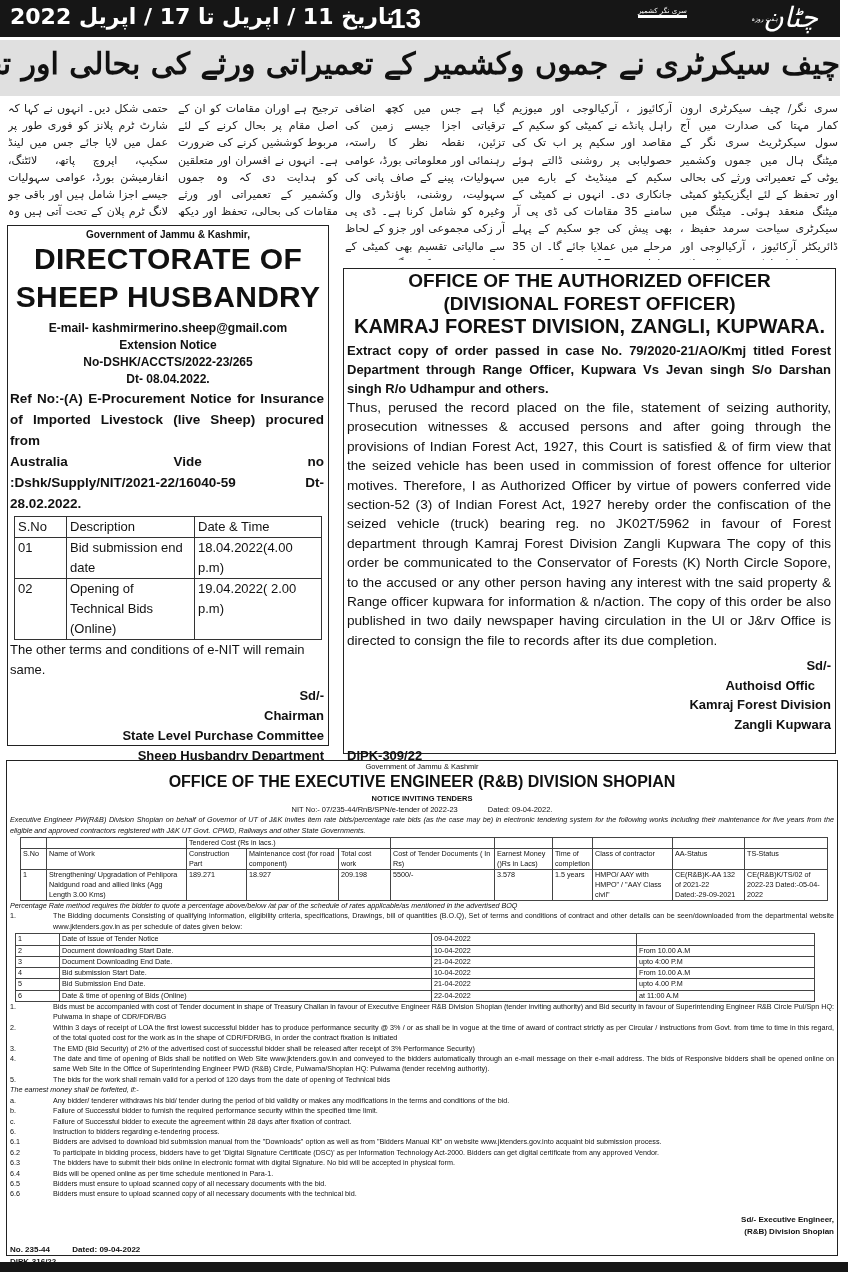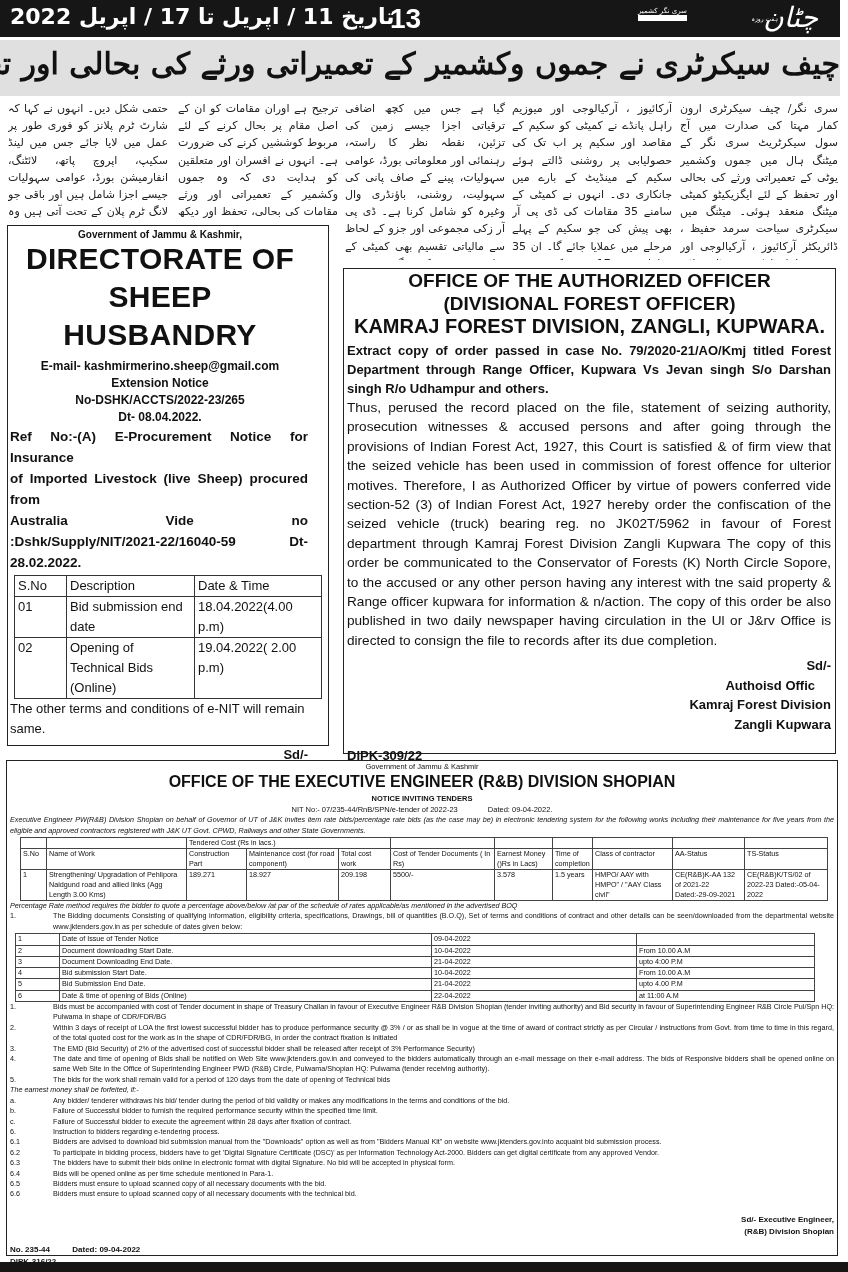--- a/index.html
+++ b/index.html
@@ -4,39 +4,39 @@
 <style>
   * { box-sizing: border-box; margin: 0; padding: 0; }
   body { width: 848px; height: 1272px; background: #ffffff; font-family: "Liberation Sans", sans-serif; color: #111; position: relative; overflow: hidden; }
 
   
   .masthead { position: absolute; left: 0; top: 0; width: 840px; height: 37px; background: #161616; color: #fff; }
   .masthead .date { position: absolute; left: 10px; top: 4px; font-size: 22px; font-weight: bold; direction: rtl; unicode-bidi: plaintext; font-family: "DejaVu Sans", sans-serif; white-space: nowrap; }
   .masthead .pageno { position: absolute; left: 390px; top: 3px; font-size: 28px; font-weight: bold; font-family: "Liberation Sans", sans-serif; }
   .masthead .logo { position: absolute; right: 22px; top: 5px; width: 180px; height: 28px; }
   .masthead .logo .logo-main { position: absolute; right: 0; top: -4px; font-size: 28px; font-family: "DejaVu Serif", serif; font-style: italic; }
-  .masthead .logo .logo-sub { position: absolute; left: 0; top: 2px; font-size: 7px; border-bottom: 6px solid #ffffff; font-family: "DejaVu Sans", sans-serif; }
+  .masthead .logo .logo-sub { position: absolute; left: 0; top: 2px; font-size: 7px; border-bottom: 3px solid #ffffff; font-family: "DejaVu Sans", sans-serif; }
   .masthead .logo .logo-tag { position: absolute; right: 40px; top: 10px; font-size: 6px; font-family: "DejaVu Sans", sans-serif; }
 
   
   .headline-band { position: absolute; left: 0; top: 40px; width: 840px; height: 56px; background: #e0e0e0; }
   .headline-band .headline { position: absolute; left: 0; right: 0; top: 6px; text-align: center; direction: rtl; font-size: 30px; font-weight: bold; font-family: "DejaVu Serif", serif; color: #111; white-space: nowrap; }
 
   
   .urdu-cols { position: absolute; left: 0; top: 100px; width: 840px; height: 125px; }
   .urdu-col { position: absolute; top: 0; direction: rtl; text-align: justify; font-size: 11px; line-height: 17.2px; font-family: "DejaVu Sans", sans-serif; color: #222; overflow: hidden; }
   .urdu-col.c1 { left: 680px; width: 158px; height: 160px; }
   .urdu-col.c2 { left: 512px; width: 160px; height: 160px; }
   .urdu-col.c3 { left: 345px; width: 160px; height: 160px; }
   .urdu-col.c4 { left: 178px; width: 160px; height: 120px; }
   .urdu-col.c5 { left: 8px;   width: 160px; height: 120px; }
 
   
   .box { position: absolute; border: 1.5px solid #222; background: #fff; }
-  .sheep { left: 7px; top: 225px; width: 322px; height: 521px; padding: 3px 16px 0 0; }
+  .sheep { left: 7px; top: 225px; width: 322px; height: 521px; padding: 3px 0 0 0; }
   .forest { left: 343px; top: 268px; width: 493px; height: 486px; }
   .rnb { left: 6px; top: 760px; width: 832px; height: 496px; }
 
   
   .sheep .gov { font-size: 10px; font-weight: bold; text-align: center; margin-top: 0; }
   .sheep .title { font-size: 30px; font-weight: bold; text-align: center; line-height: 38px; letter-spacing: 0.3px; }
   .sheep .line { font-size: 12px; font-weight: bold; text-align: center; line-height: 17px; }
   .sheep .ref { font-size: 13.5px; font-weight: bold; text-align: justify; text-align-last: justify; line-height: 21px; padding: 0 4px 0 2px; }
   .sheep .ref.last { text-align-last: left; }
   .sheep table { border-collapse: collapse; margin: 2px 0 0 6px; width: 308px; font-size: 13px; }

